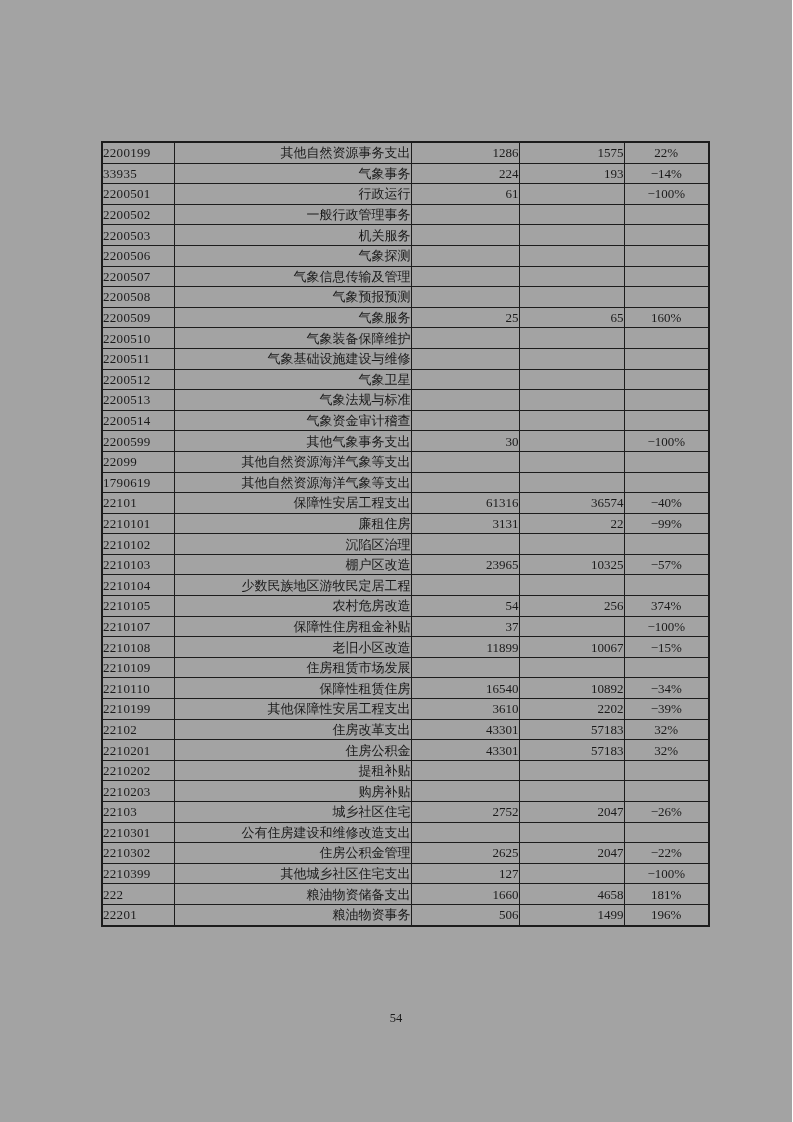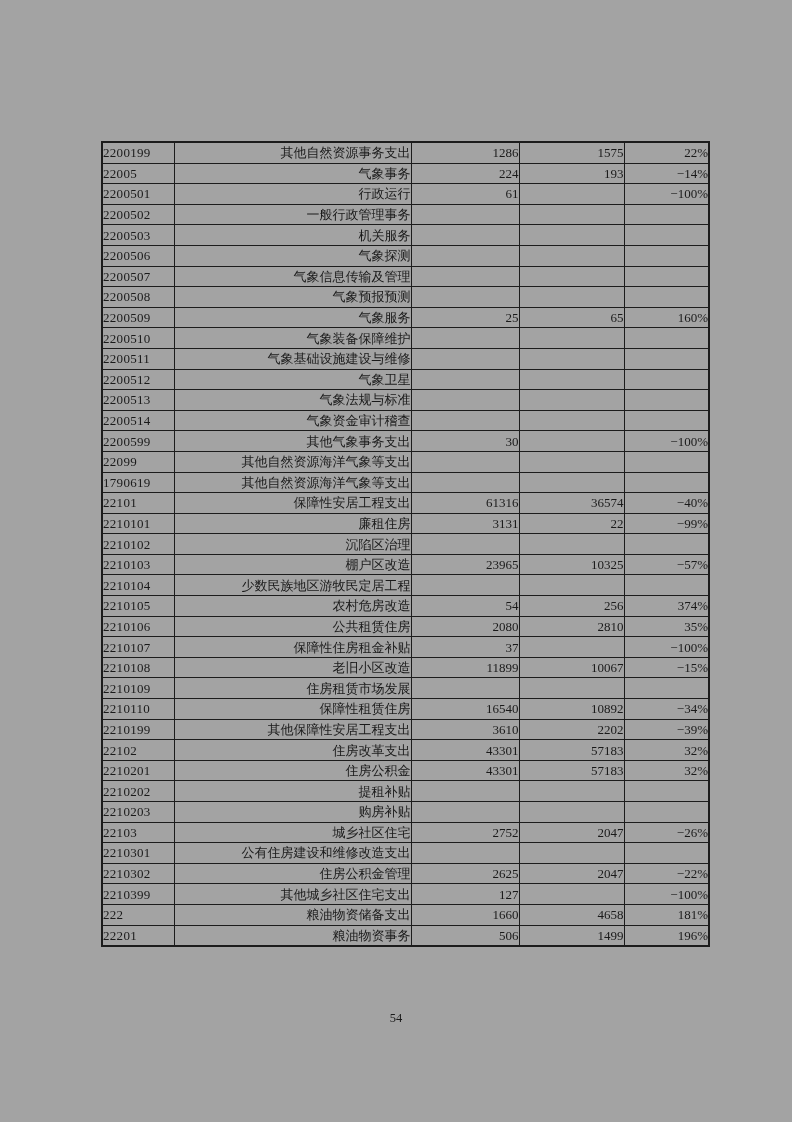--- a/index.html
+++ b/index.html
@@ -50,21 +50,21 @@
     text-align: right;
     padding-left: 11px;
     font-size: 13px;
   }
   td.amt {
     text-align: right;
     padding-right: 8px;
     font-size: 12.5px;
   }
   td.pct {
-    text-align: right;
+    text-align: center;
     padding-right: 8px;
     font-size: 11.5px;
   }
   .page-number {
     position: absolute;
     top: 1011px;
     left: 0;
     width: 100%;
     text-align: center;
     font-size: 12.5px;
@@ -88,21 +88,21 @@
 
         <tr>
           <td class="code">2200199</td>
           <td class="name">其他自然资源事务支出</td>
           <td class="amt">1286</td>
           <td class="amt">1575</td>
           <td class="pct">22%</td>
         </tr>
 
         <tr>
-          <td class="code">22005</td>
+          <td class="code">33935</td>
           <td class="name">气象事务</td>
           <td class="amt">224</td>
           <td class="amt">193</td>
           <td class="pct">−14%</td>
         </tr>
 
         <tr>
           <td class="code">2200501</td>
           <td class="name">行政运行</td>
           <td class="amt">61</td>
@@ -265,27 +265,20 @@
         </tr>
 
         <tr>
           <td class="code">2210105</td>
           <td class="name">农村危房改造</td>
           <td class="amt">54</td>
           <td class="amt">256</td>
           <td class="pct">374%</td>
         </tr>
 
-        <tr>
-          <td class="code">2210106</td>
-          <td class="name">公共租赁住房</td>
-          <td class="amt">2080</td>
-          <td class="amt">2810</td>
-          <td class="pct">35%</td>
-        </tr>
 
         <tr>
           <td class="code">2210107</td>
           <td class="name">保障性住房租金补贴</td>
           <td class="amt">37</td>
           <td class="amt"></td>
           <td class="pct">−100%</td>
         </tr>
 
         <tr>

